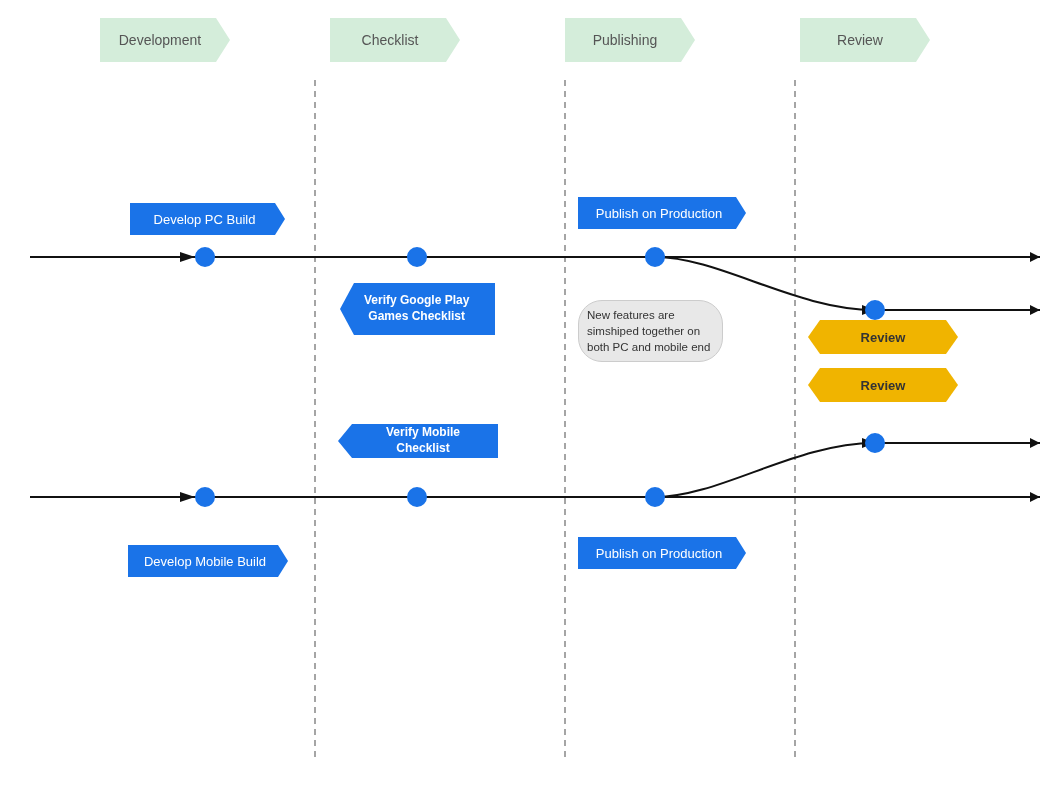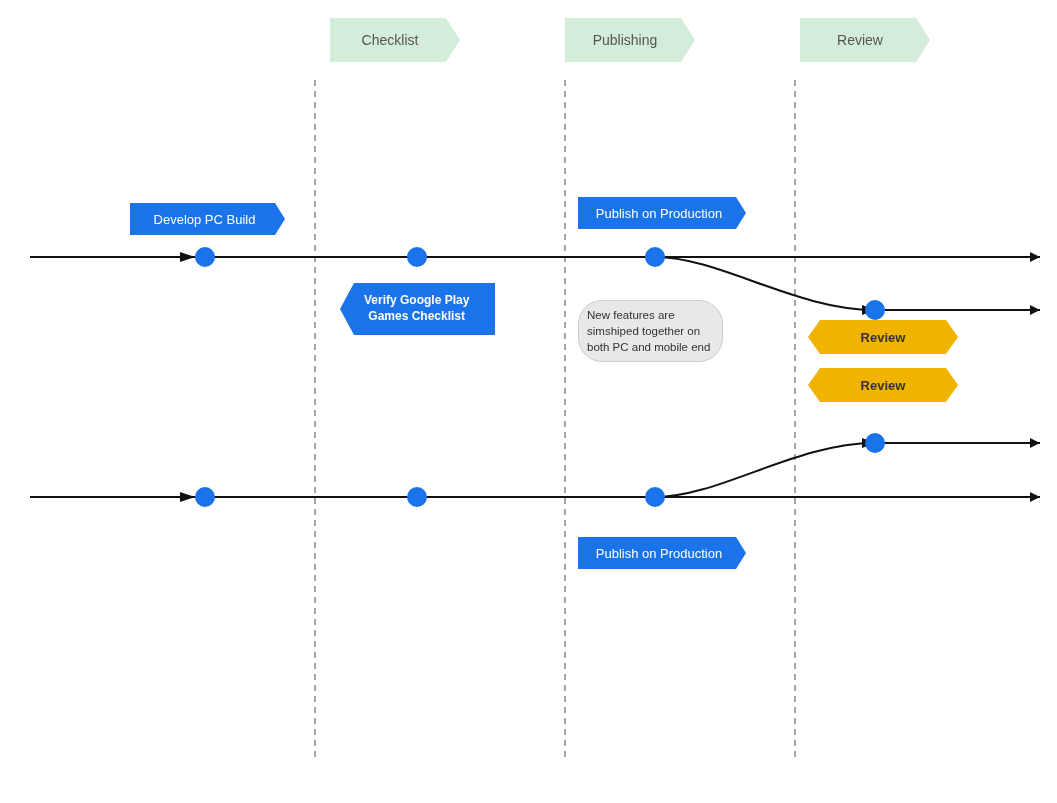--- a/index.html
+++ b/index.html
@@ -98,20 +98,23 @@
       padding: 6px 8px;
       line-height: 1.4;
       max-width: 145px;
     }
   </style>
 </head>
 <body>
 
 <div id="diagram">
 
+  <div class="header-shape" style="left: 100px;">
+    <span>Development</span>
+  </div>
   <div class="header-shape" style="left: 330px;">
     <span>Checklist</span>
   </div>
   <div class="header-shape" style="left: 565px;">
     <span>Publishing</span>
   </div>
   <div class="header-shape" style="left: 800px;">
     <span>Review</span>
   </div>
 
@@ -162,25 +165,31 @@
 
   <div class="task-blue" style="left: 578px; top: 197px; min-width: 168px;">
     <span>Publish on Production</span>
   </div>
 
   <div class="task-blue-left" style="left: 340px; top: 283px; width: 155px; height: 52px;">
     <span style="white-space: pre-line;">Verify Google Play
 Games Checklist</span>
   </div>
 
+  <div class="task-blue-left" style="left: 338px; top: 424px; width: 160px; height: 34px;">
+    <span>Verify Mobile Checklist</span>
+  </div>
 
   <div class="task-blue" style="left: 578px; top: 537px; min-width: 168px;">
     <span>Publish on Production</span>
   </div>
 
+  <div class="task-blue" style="left: 128px; top: 545px; min-width: 160px;">
+    <span>Develop Mobile Build</span>
+  </div>
 
   <div class="task-gold" style="left: 808px; top: 320px; width: 150px;">
     <span>Review</span>
   </div>
 
   <div class="task-gold" style="left: 808px; top: 368px; width: 150px;">
     <span>Review</span>
   </div>
 
   <div class="note-box" style="left: 578px; top: 300px; width: 148px; border-radius: 24px;">

